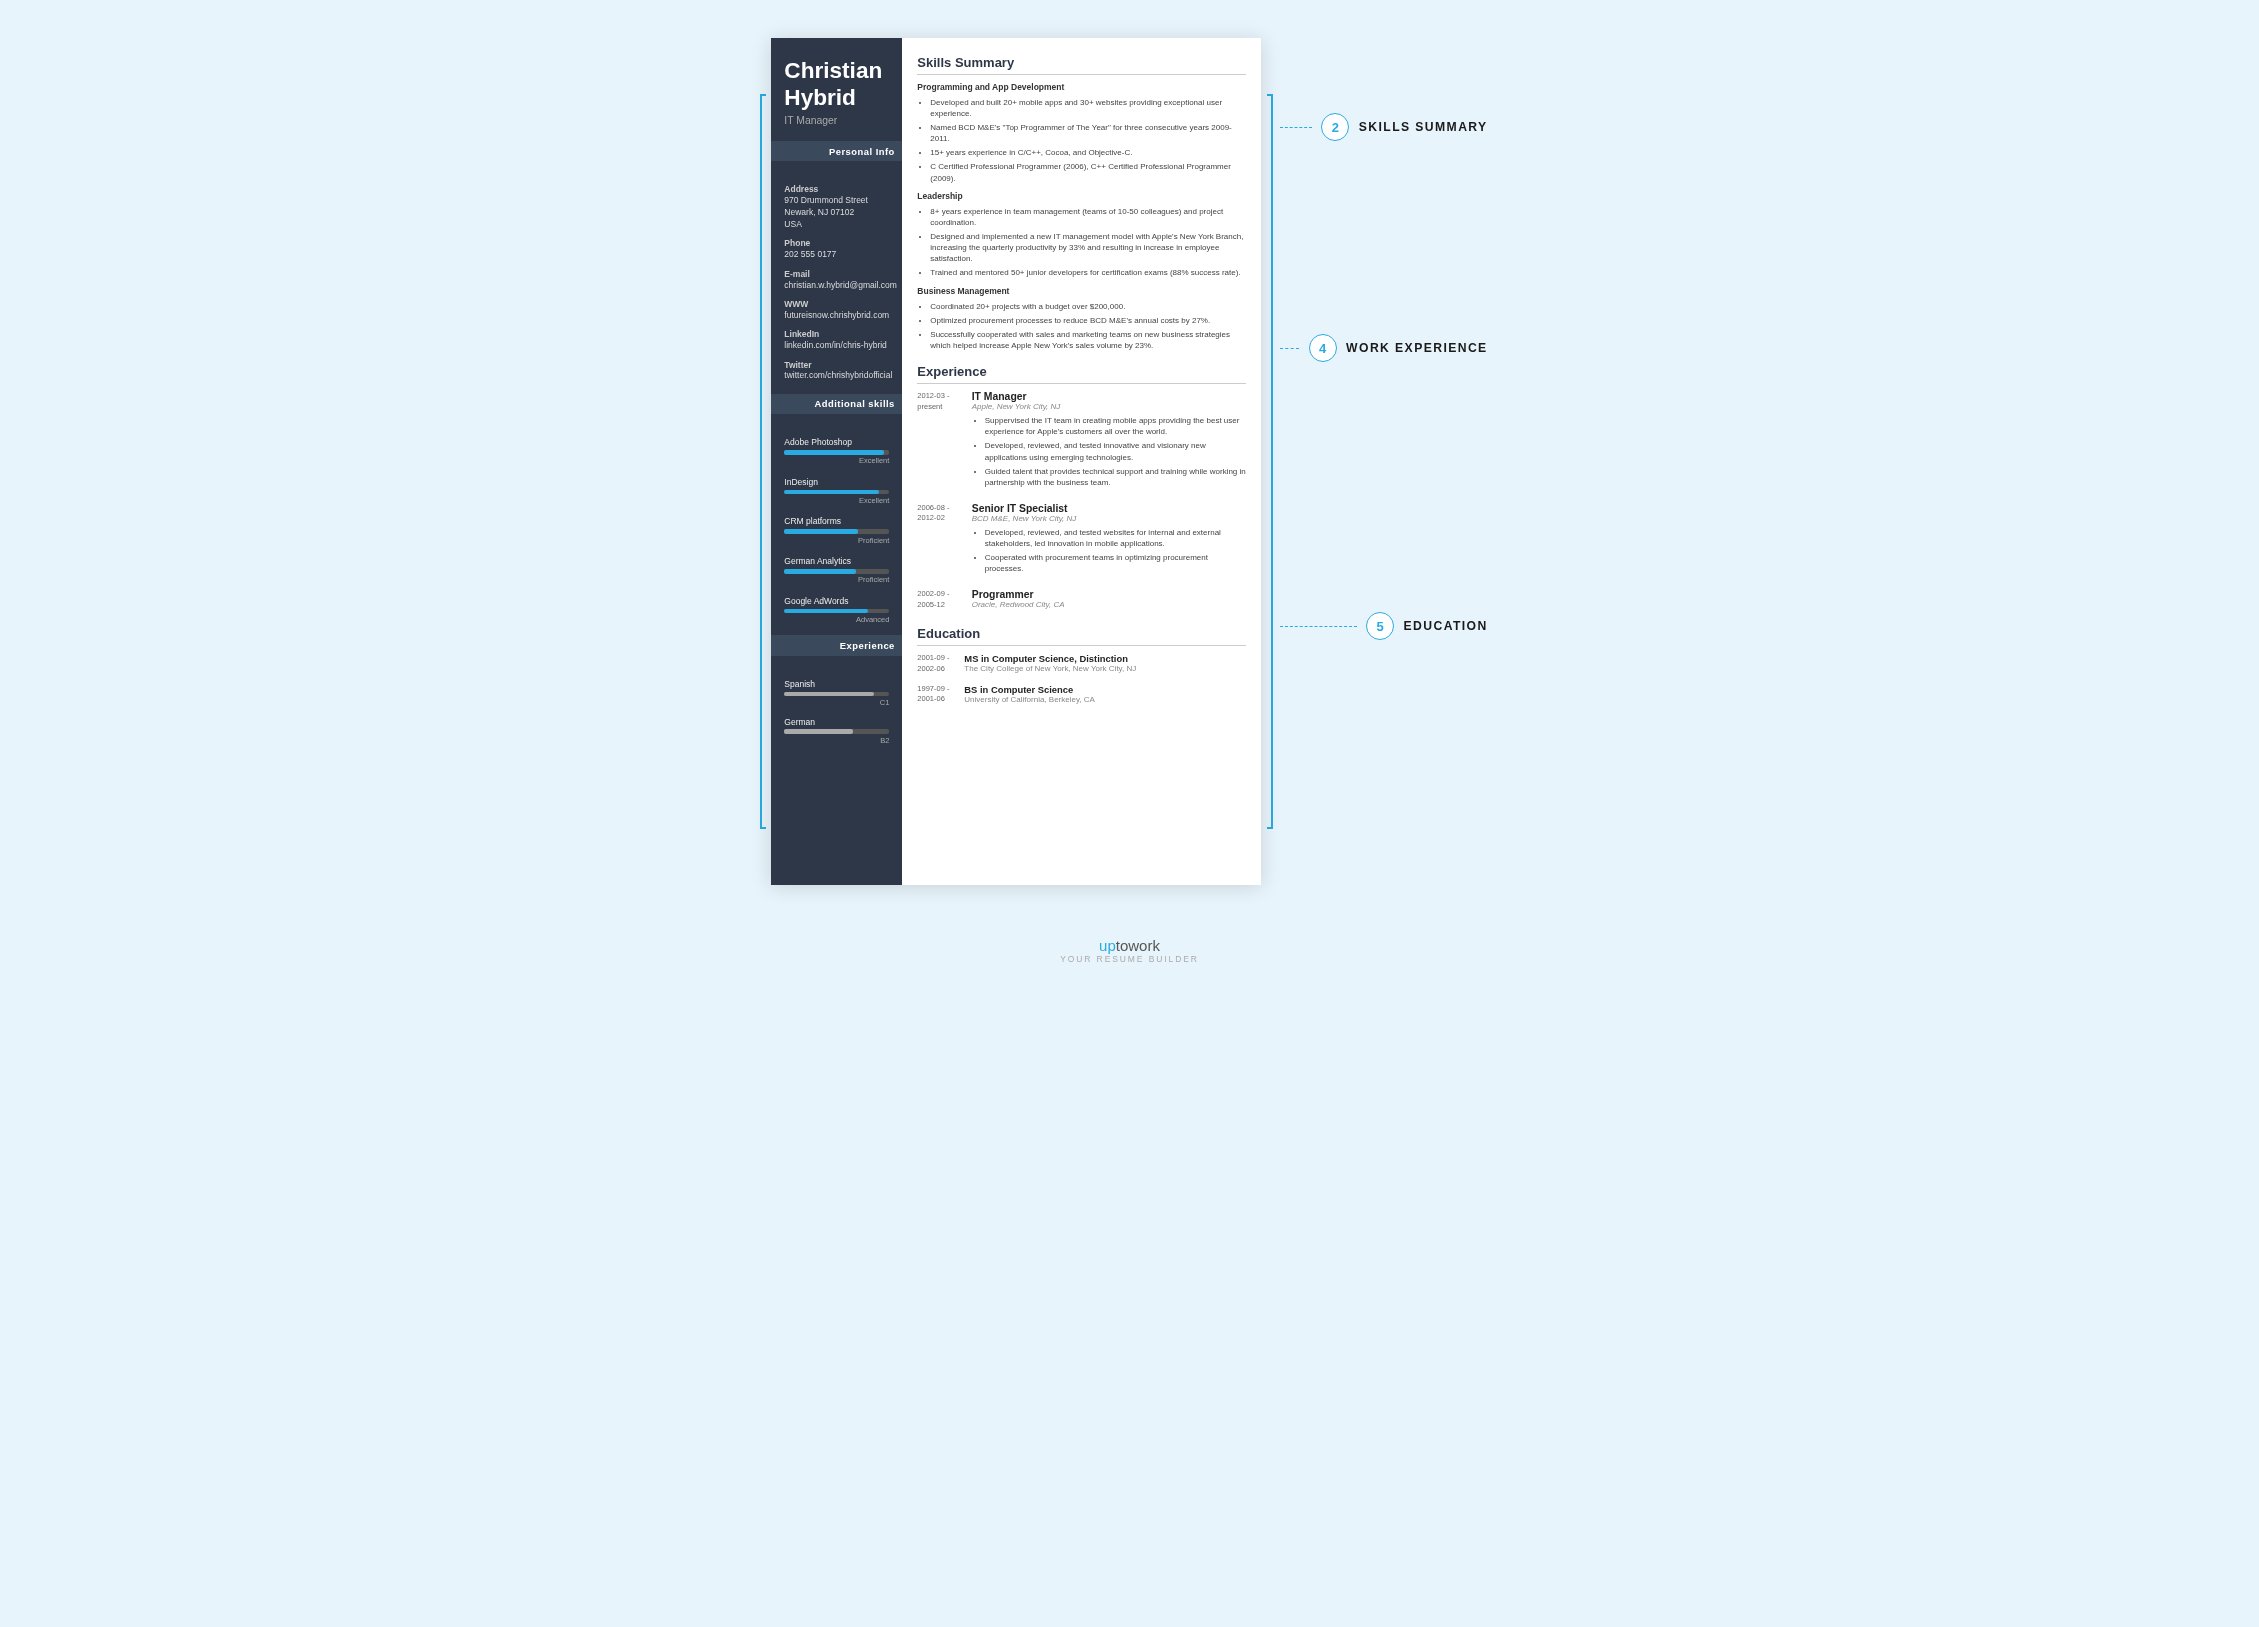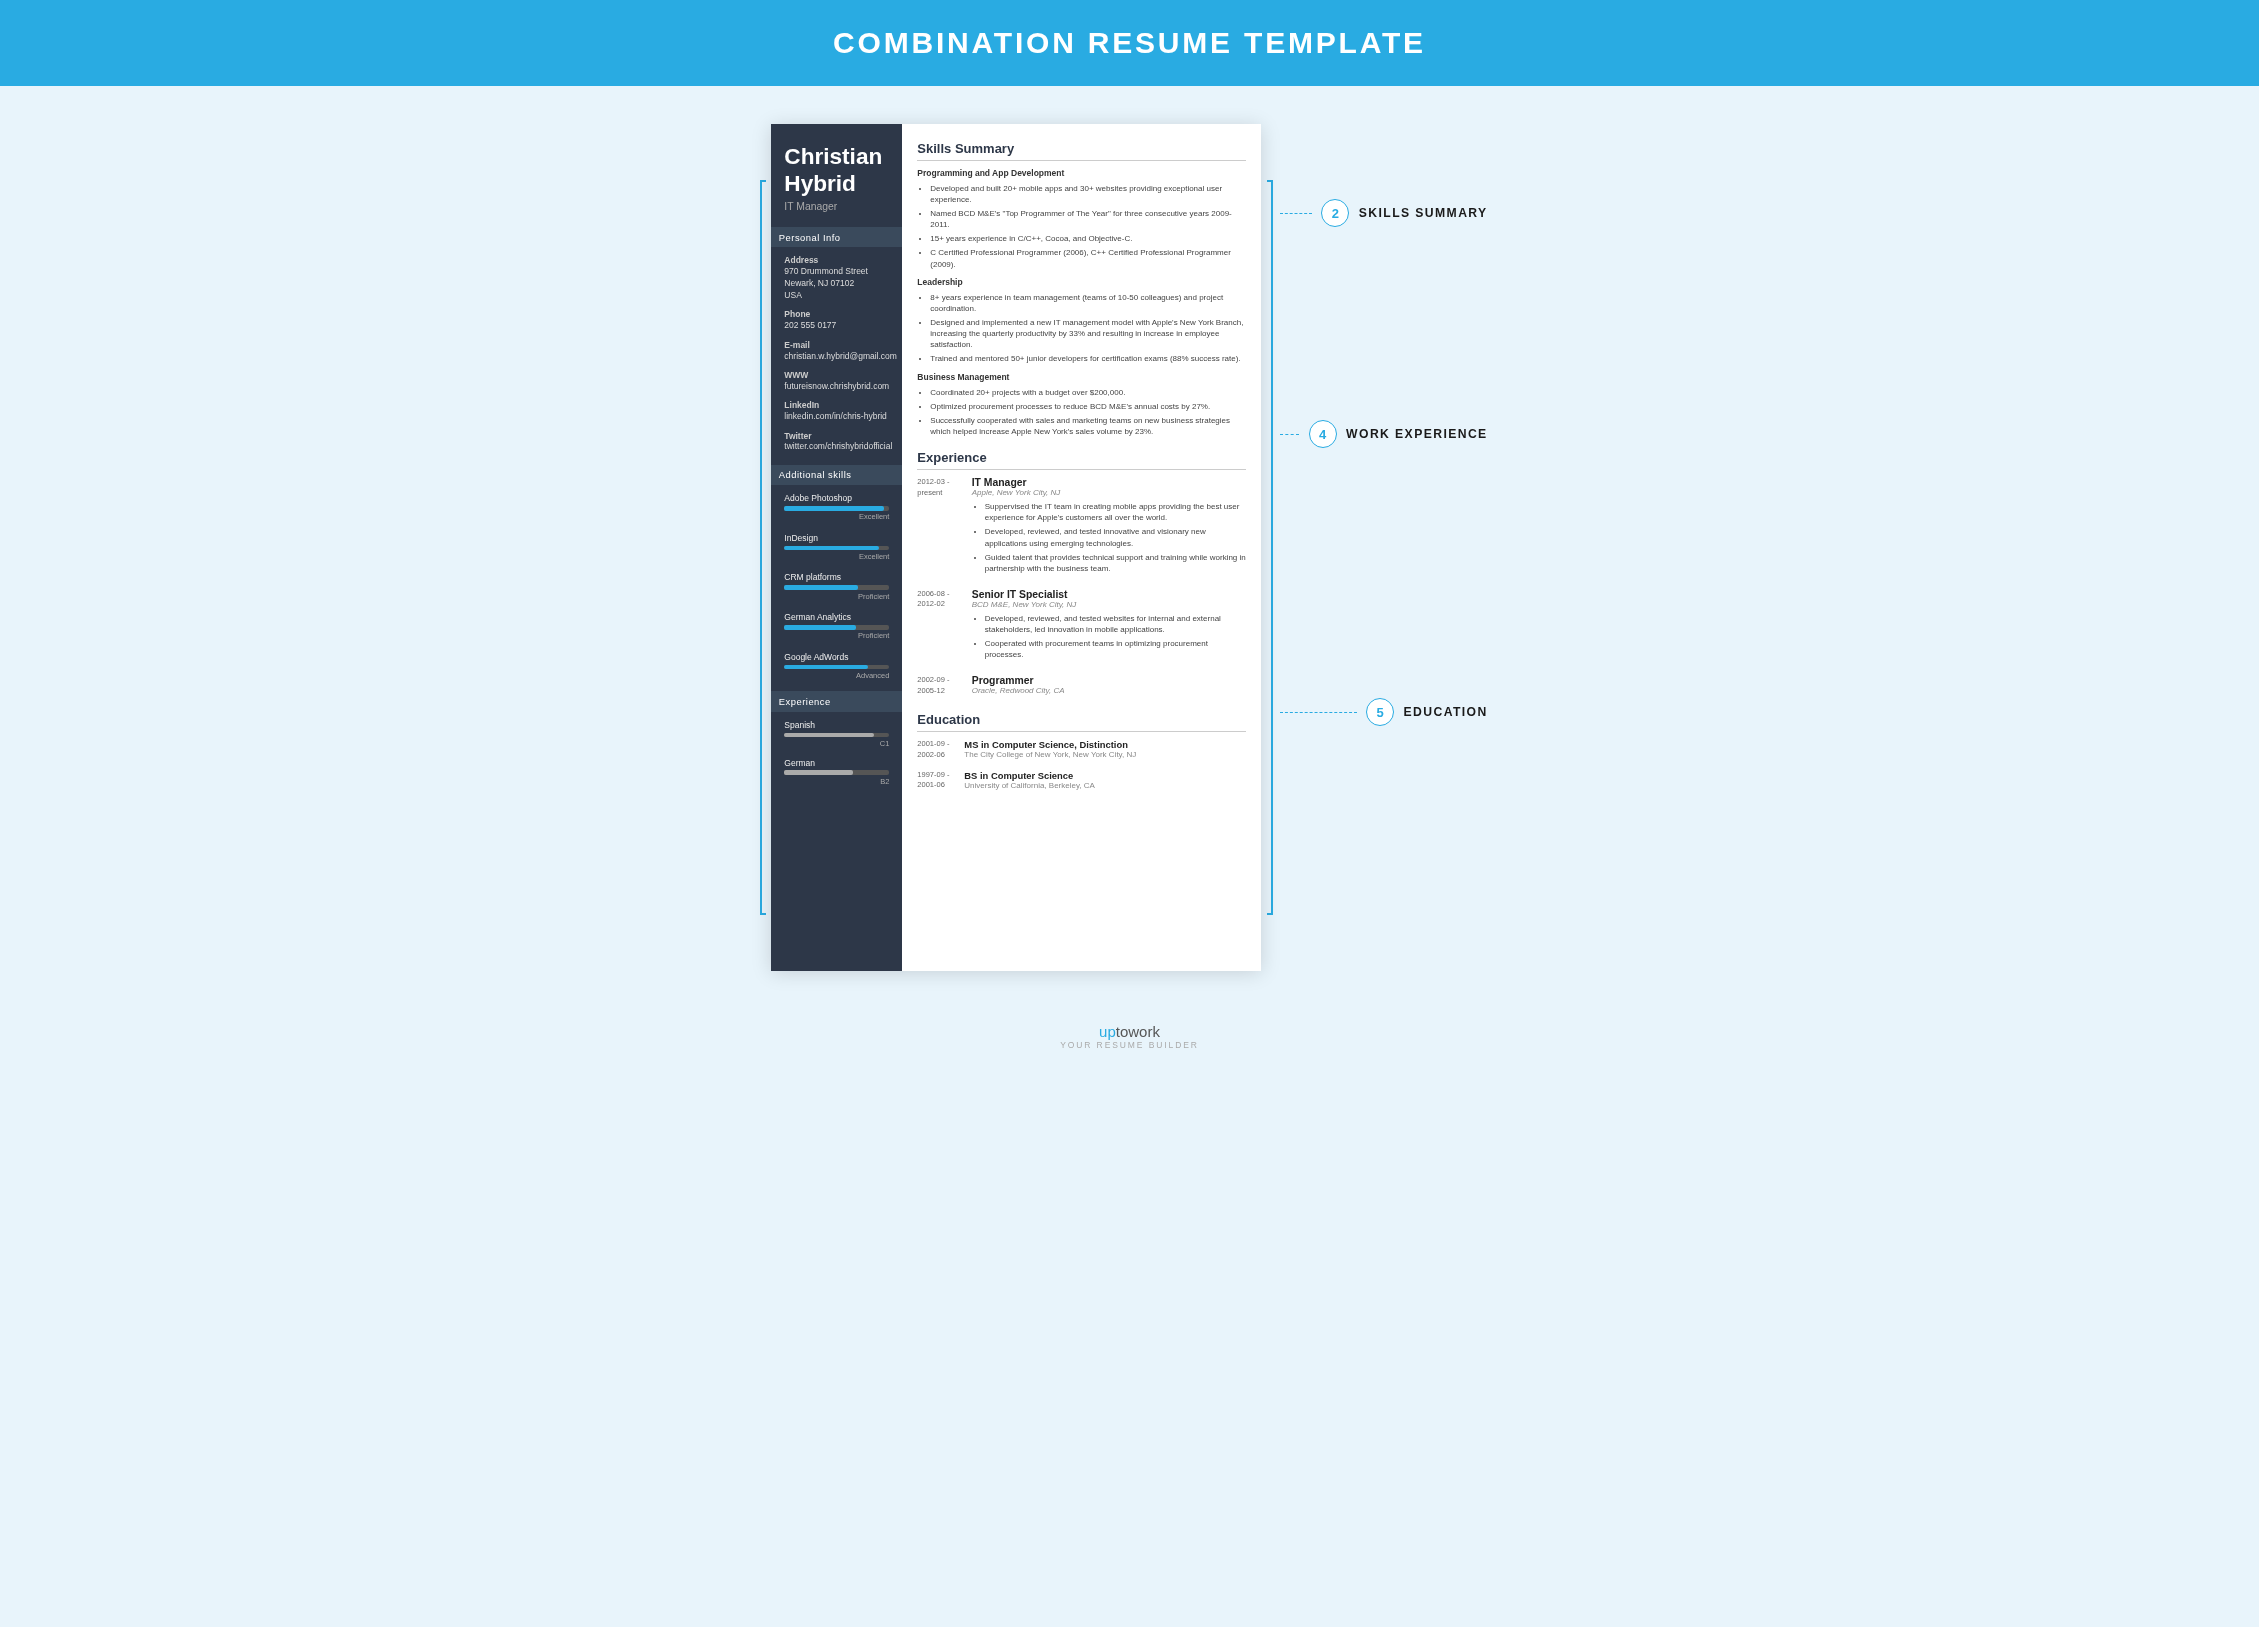--- a/index.html
+++ b/index.html
@@ -58,24 +58,25 @@
     }
     .resume-left .title {
       font-size: 10.4px;
       color: #aaa;
       margin-bottom: 15px;
     }
     .left-section-title {
       background: #3a4a5c;
       color: white;
       font-size: 9.4px;
-      font-weight: 400;
+      font-weight: 700;
       padding: 4.7px 7.5px;
-      margin: 0 -13px 8px -13px;
+      margin: 0 -13px 23px -13px;
       letter-spacing: 0.5px;
+      text-align: right;
     }
     .left-field-label {
       font-size: 8.5px;
       font-weight: 700;
       color: #ccc;
       margin-bottom: 0.9px;
       margin-top: 7.5px;
     }
     .left-field-value {
       font-size: 8.5px;
@@ -303,23 +304,20 @@
       border-top: 1.4px dashed #29abe2;
       flex: 1;
       min-width: 19px;
     }
   </style>
 </head>
 <body>
 
 <div class="page-wrapper">
 
-  <div class="header-banner">
-    <h1>COMBINATION RESUME TEMPLATE</h1>
-  </div>
 
   <div class="content-area">
 
 
     <div class="resume-wrapper">
       <div class="left-bracket"></div>
       <div class="right-bracket"></div>
 
       <div class="resume-container">
 

